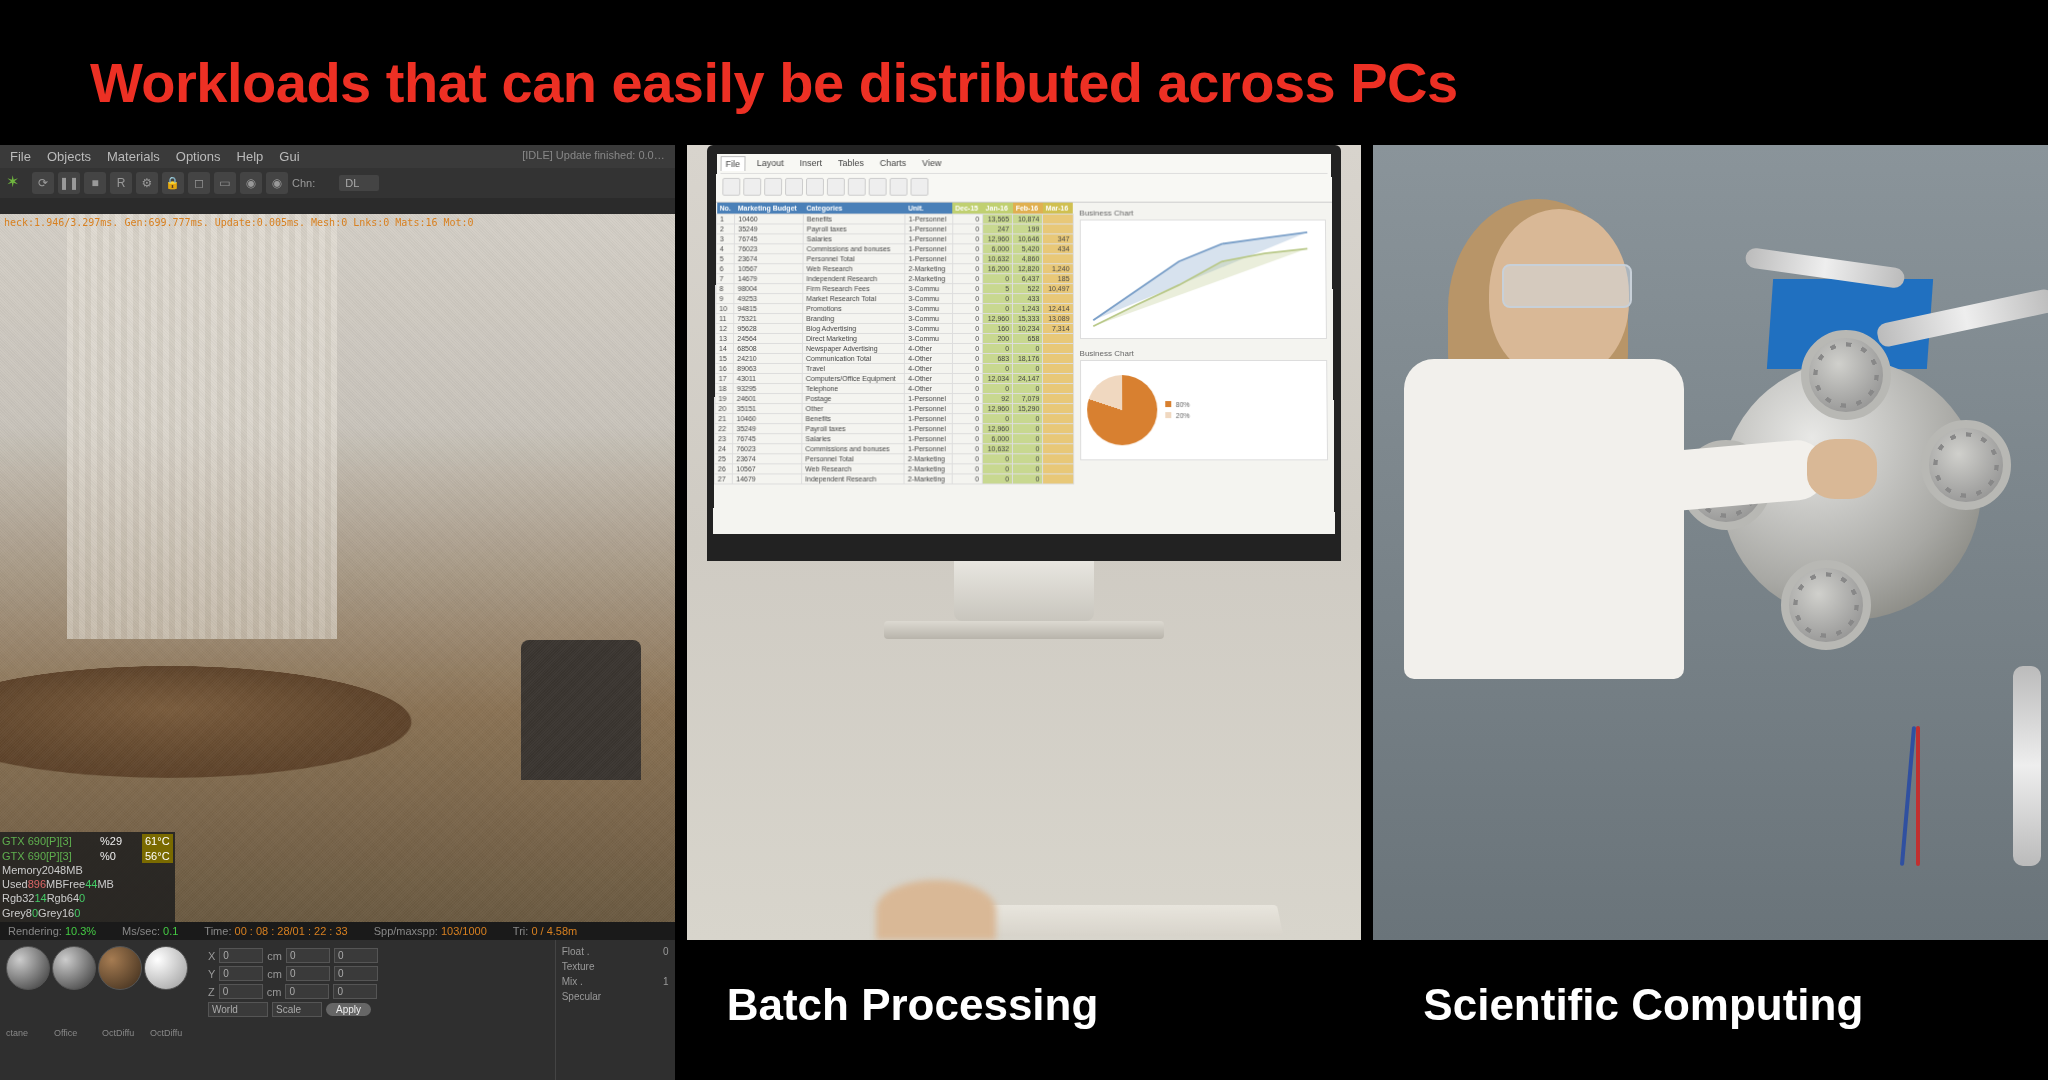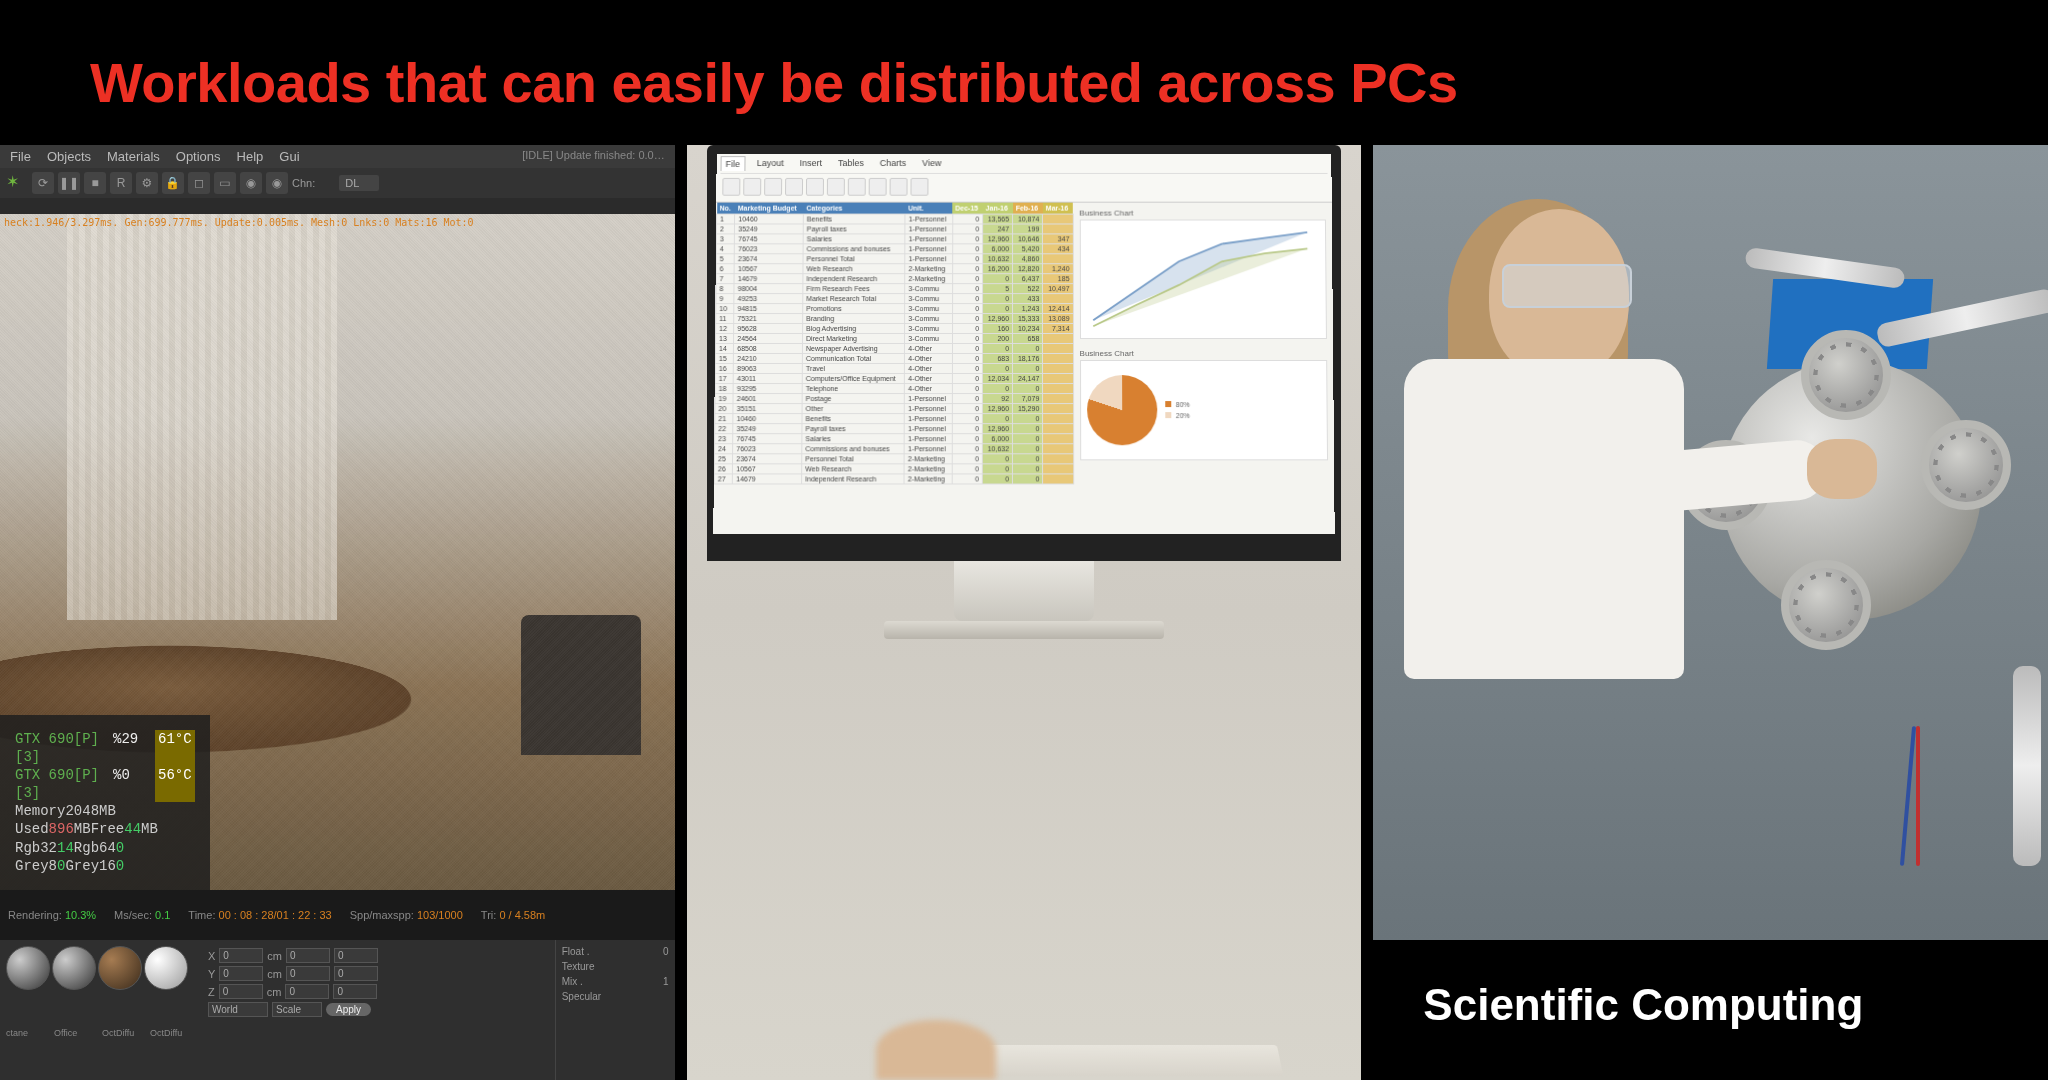--- a/index.html
+++ b/index.html
@@ -156,38 +156,38 @@
       font-size: 10px;
       color: #d88020;
       font-family: monospace;
       white-space: nowrap;
     }
     .gpu-overlay {
       position: absolute;
       bottom: 0;
       left: 0;
       background: rgba(30,30,30,0.85);
-      padding: 15px;
-      font-size: 14px;
+      padding: 2px;
+      font-size: 11px;
       line-height: 1.3;
-      font-family: Liberation Mono, monospace;
+      font-family: Liberation Sans, sans-serif;
     }
     .gpu-row { display: flex; gap: 6px; }
     .gpu-name { color: #5fb04f; width: 92px; }
     .gpu-pct { color: #eee; width: 36px; }
     .gpu-temp { background: #7a6a00; color: #fff; padding: 0 3px; }
     .mem-row, .rgb-row { display: flex; gap: 0; }
     .mem-label { color: #ccc; }
     .mem-val { color: #d66; }
     .mem-free { color: #4c6; }
     .statusbar {
       display: flex;
-      gap: 18px;
+      gap: 26px;
       background: #1a1a1a;
-      padding: 19px 8px;
+      padding: 3px 8px;
       font-size: 11px;
       color: #aaa;
     }
     .stat-label { color: #888; }
     .stat-val-green { color: #4c4; }
     .stat-val-orange { color: #d88020; }
     .bottom-panels {
       display: flex;
       background: #2f2f2f;
       height: 140px;
@@ -1033,20 +1033,21 @@
 
               </div>
             </div>
             <div class="monitor-stand"></div>
             <div class="monitor-foot"></div>
           </div>
           <div class="keyboard"></div>
           <div class="hand"></div>
         </div>
       </div>
+      <div class="panel-label">Batch Processing</div>
     </div>
 
     <div class="panel">
       <div class="panel-image">
         <div class="lab">
           <div class="lab-equipment">
             <div class="blue-box"></div>
             <div class="pipe p1"></div>
             <div class="pipe p2"></div>
             <div class="pipe p3"></div>

